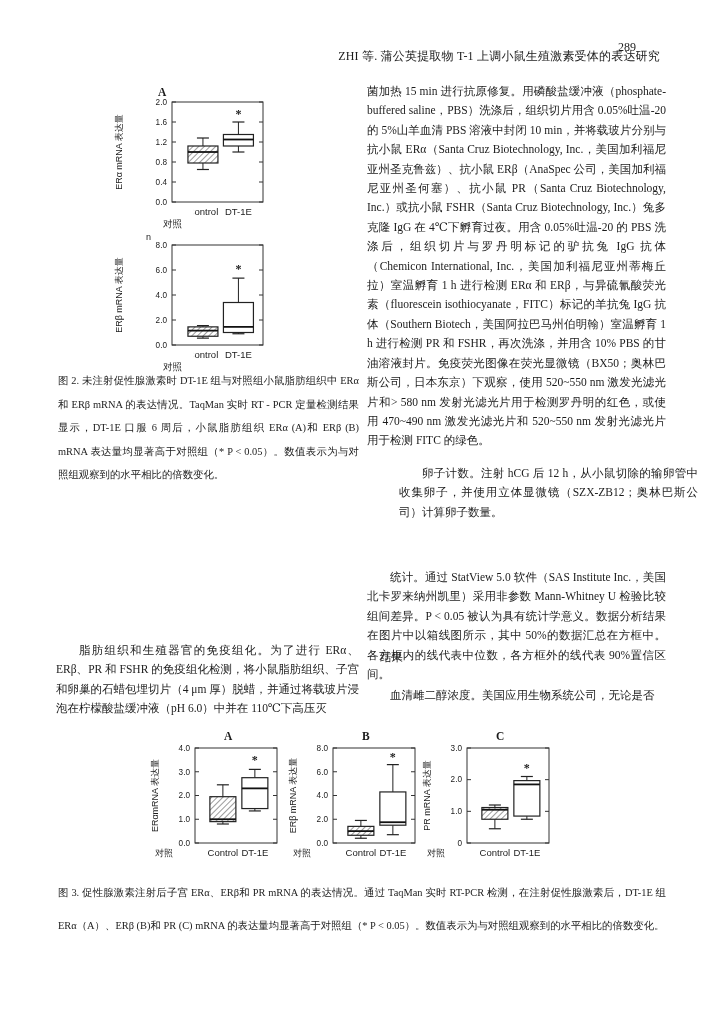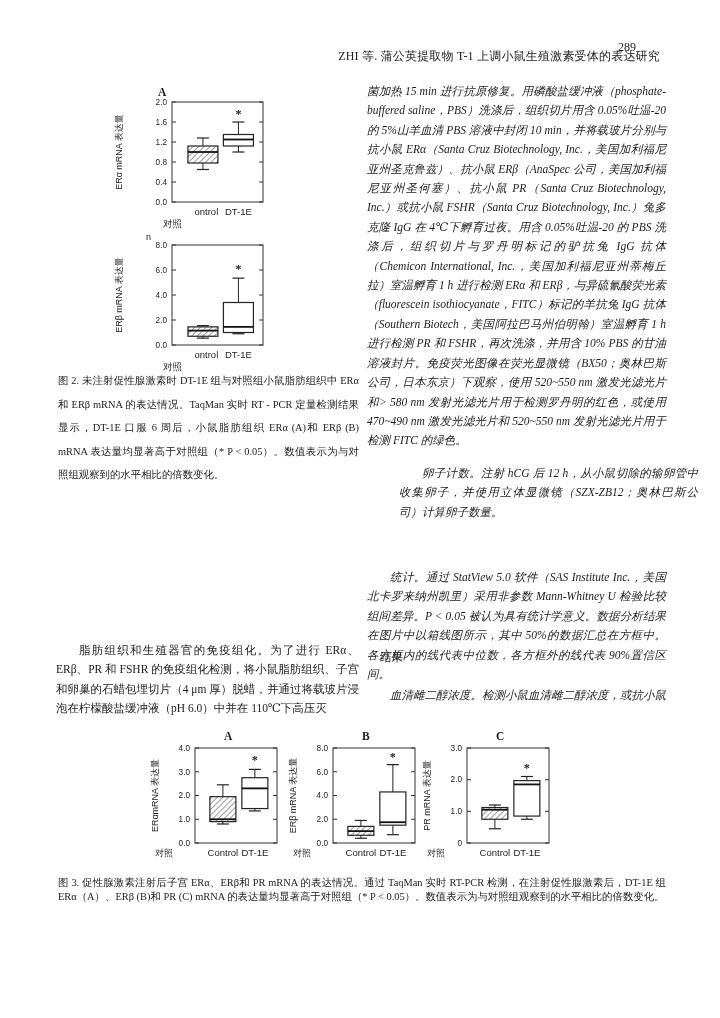--- a/index.html
+++ b/index.html
@@ -19,28 +19,28 @@
     position:absolute;top:40px;left:618px;
     font-size:12px;
   }
   .body-text{
     position:absolute;
     font-size:11.5px;line-height:19.4px;
     text-align:justify;
   }
   .indent{text-indent:2em;}
   .left-col{left:56px;width:303px;}
-  .right-col{left:367px;width:299px;font-style:italic;}
+  .right-col{left:367px;width:299px;}
   .caption{
     position:absolute;
     font-size:10.4px;line-height:23.5px;
     text-align:justify;color:#222;
   }
   .fig2-caption{left:58px;top:369px;width:301px;}
-  .fig3-caption{left:58px;top:876px;width:608px;line-height:14px;}
+  .fig3-caption{left:58px;top:876px;width:608px;line-height:33px;}
   .results-heading{
     position:absolute;left:380px;top:650px;
     font-size:11.5px;
   }
   .chart{position:absolute;}
   #c-fig2A{left:102px;top:84px;}
   #c-fig2B{left:102px;top:227px;}
   #c-fig3A{left:148px;top:730px;}
   #c-fig3B{left:286px;top:730px;}
   #c-fig3C{left:420px;top:730px;}
@@ -144,21 +144,21 @@
         <text x="60.94" y="143" font-size="9.5">对照</text>
       </svg></div>
   <div class="caption fig2-caption">图 2.  未注射促性腺激素时 DT-1E 组与对照组小鼠脂肪组织中 ERα和 ERβ mRNA 的表达情况。TaqMan 实时 RT - PCR 定量检测结果显示，DT-1E 口服 6 周后，小鼠脂肪组织 ERα (A)和 ERβ (B) mRNA 表达量均显著高于对照组（* P &lt; 0.05）。数值表示为与对照组观察到的水平相比的倍数变化。</div>
 
   <div class="body-text left-col indent" style="top:641px;">脂肪组织和生殖器官的免疫组化。为了进行 ERα、ERβ、PR 和 FSHR 的免疫组化检测，将小鼠脂肪组织、子宫和卵巢的石蜡包埋切片（4 μm 厚）脱蜡，并通过将载玻片浸泡在柠檬酸盐缓冲液（pH 6.0）中并在 110℃下高压灭</div>
 
   <div class="body-text right-col" style="top:82px;">菌加热 15 min 进行抗原修复。用磷酸盐缓冲液（phosphate-buffered saline，PBS）洗涤后，组织切片用含 0.05%吐温-20 的 5%山羊血清 PBS 溶液中封闭 10 min，并将载玻片分别与抗小鼠 ERα（Santa Cruz Biotechnology, Inc.，美国加利福尼亚州圣克鲁兹）、抗小鼠 ERβ（AnaSpec 公司，美国加利福尼亚州圣何塞）、抗小鼠 PR（Santa Cruz Biotechnology, Inc.）或抗小鼠 FSHR（Santa Cruz Biotechnology, Inc.）兔多克隆 IgG 在 4℃下孵育过夜。用含 0.05%吐温-20 的 PBS 洗涤后，组织切片与罗丹明标记的驴抗兔 IgG 抗体（Chemicon International, Inc.，美国加利福尼亚州蒂梅丘拉）室温孵育 1 h 进行检测 ERα 和 ERβ，与异硫氰酸荧光素（fluorescein isothiocyanate，FITC）标记的羊抗兔 IgG 抗体（Southern Biotech，美国阿拉巴马州伯明翰）室温孵育 1 h 进行检测 PR 和 FSHR，再次洗涤，并用含 10% PBS 的甘油溶液封片。免疫荧光图像在荧光显微镜（BX50；奥林巴斯公司，日本东京）下观察，使用 520~550 nm 激发光滤光片和&gt; 580 nm 发射光滤光片用于检测罗丹明的红色，或使用 470~490 nm 激发光滤光片和 520~550 nm 发射光滤光片用于检测 FITC 的绿色。</div>
   <div class="body-text right-col indent" style="top:464px;margin-left:32px;">卵子计数。注射 hCG 后 12 h，从小鼠切除的输卵管中收集卵子，并使用立体显微镜（SZX-ZB12；奥林巴斯公司）计算卵子数量。</div>
   <div class="body-text right-col indent" style="top:568px;">统计。通过 StatView 5.0 软件（SAS Institute Inc.，美国北卡罗来纳州凯里）采用非参数 Mann-Whitney U 检验比较组间差异。P &lt; 0.05 被认为具有统计学意义。数据分析结果在图片中以箱线图所示，其中 50%的数据汇总在方框中。各方框内的线代表中位数，各方框外的线代表 90%置信区间。</div>
   <div class="results-heading">结果</div>
-  <div class="body-text right-col indent" style="top:686px;">血清雌二醇浓度。检测小鼠血清雌二醇浓度，或抗小鼠</div>
+  <div class="body-text right-col indent" style="top:686px;">血清雌二醇浓度。美国应用生物系统公司，无论是否</div>
 
   <div id="c-fig3A" class="chart"><svg width="150" height="140" viewBox="0 0 150 140">
         <defs>
           <pattern id="hatch2" patternUnits="userSpaceOnUse" width="4" height="4" patternTransform="rotate(45)">
             <rect width="4" height="4" fill="#ffffff"></rect>
             <line x1="0" y1="0" x2="0" y2="4" stroke="#4a4a4a" stroke-width="1.1"></line>
           </pattern>
         </defs>
         <rect x="47" y="18" width="82" height="95" fill="none" stroke="#333" stroke-width="1"></rect>
         <line x1="47" y1="113" x2="51" y2="113" stroke="#333" stroke-width="1"></line>

